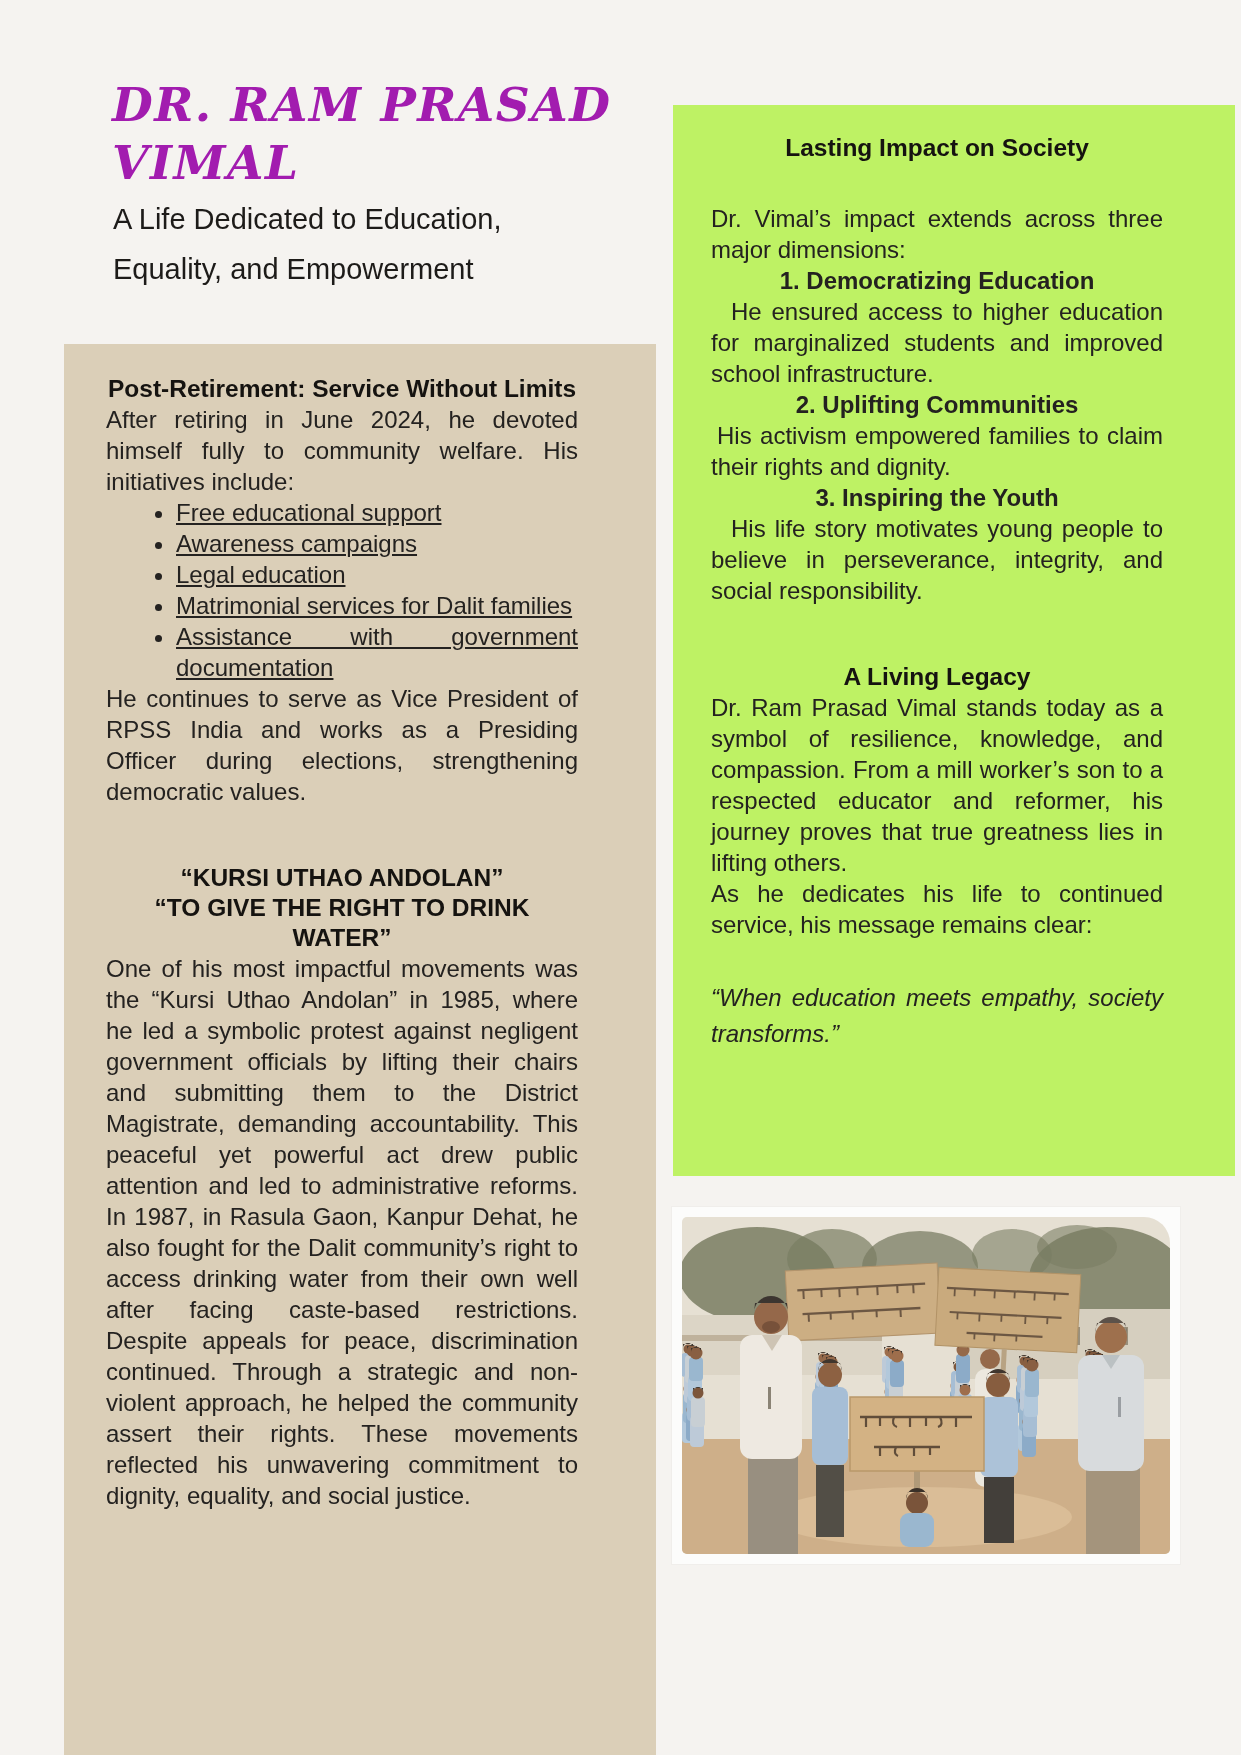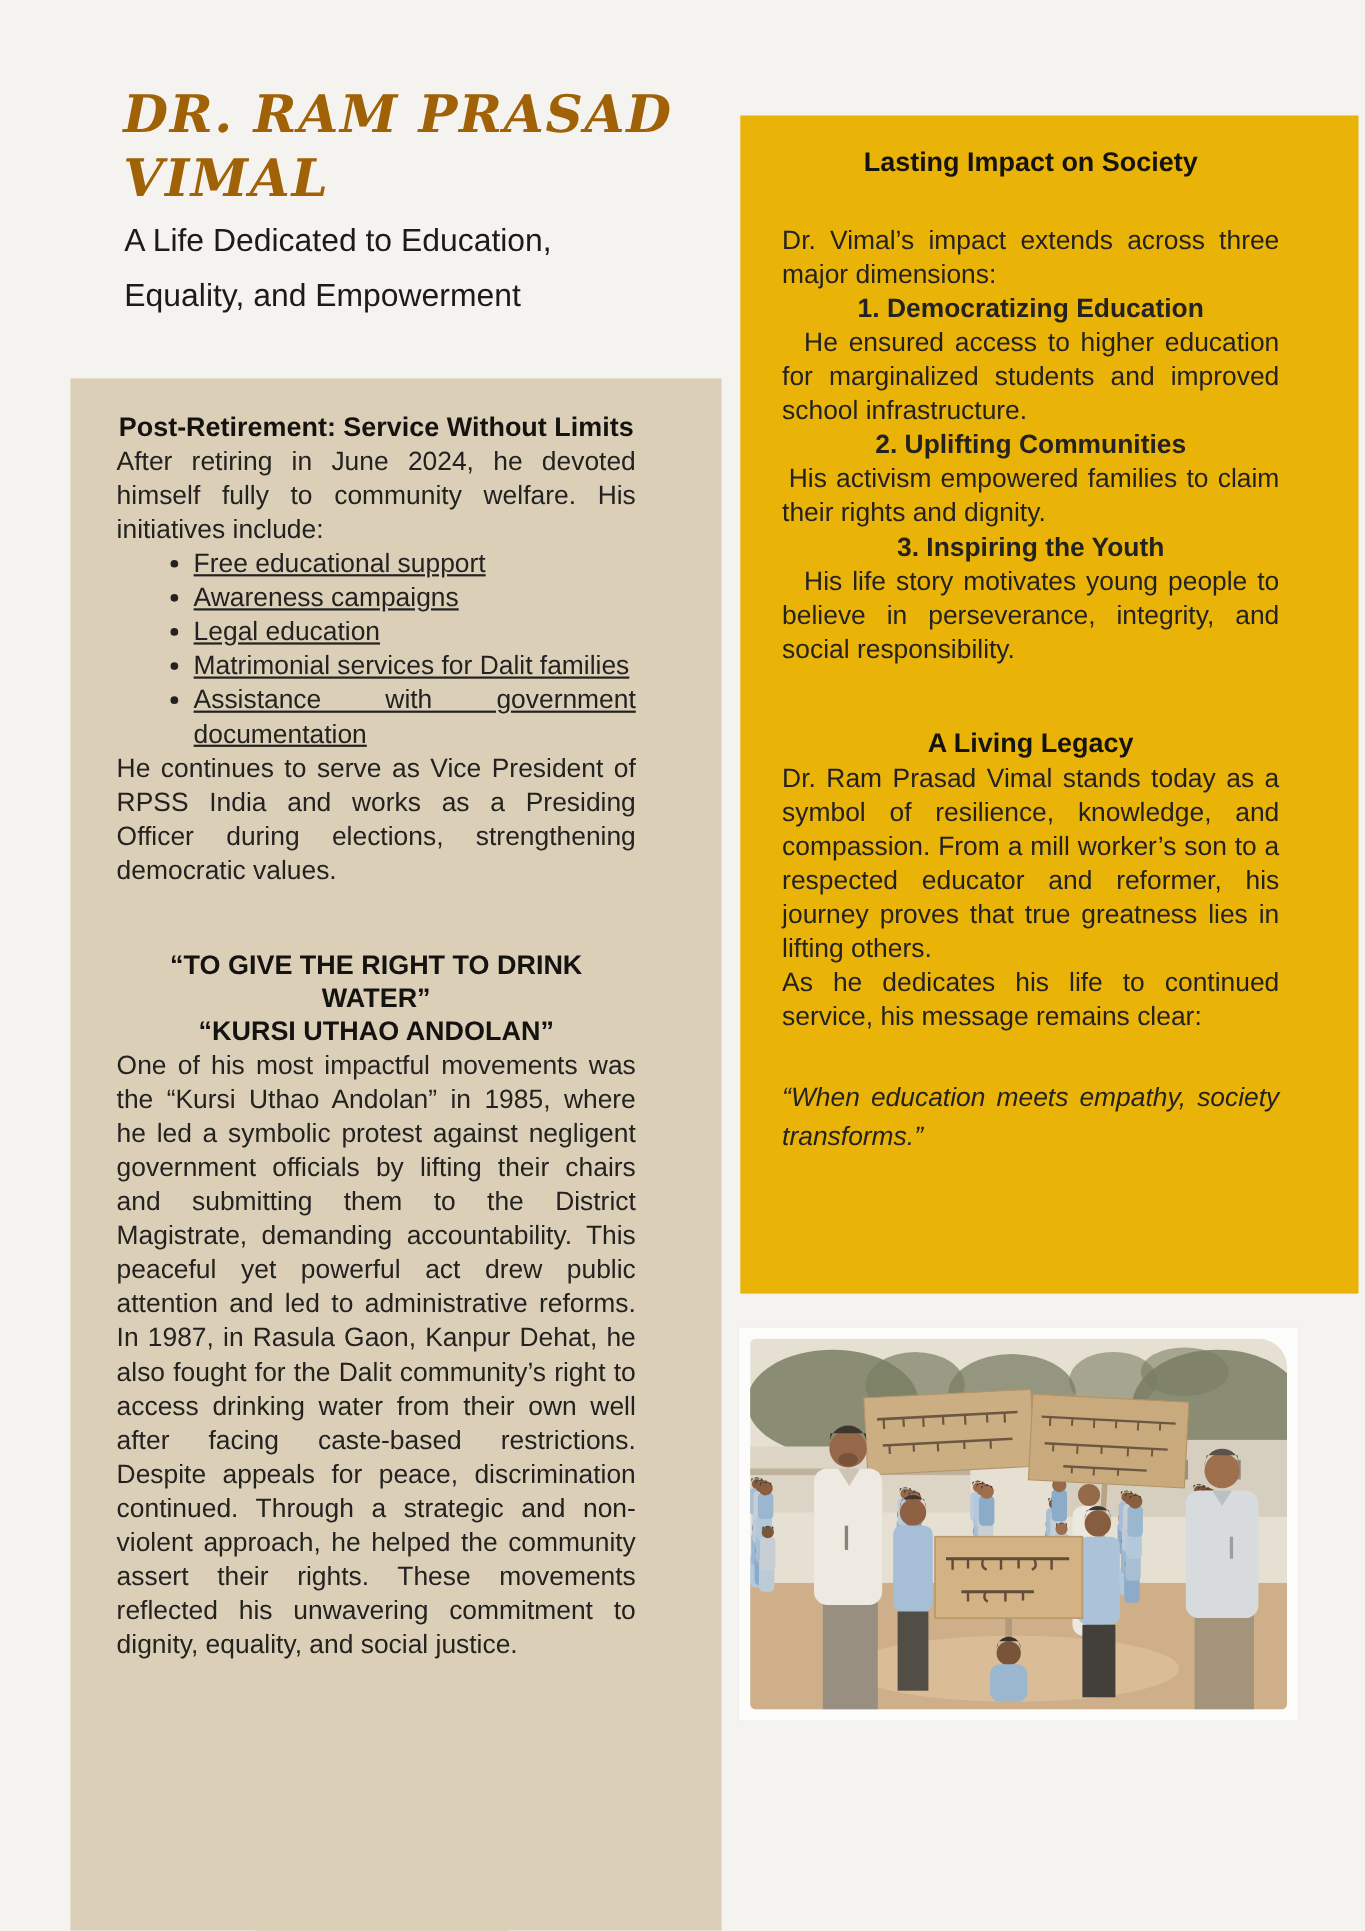--- a/index.html
+++ b/index.html
@@ -8,34 +8,34 @@
     background:#f5f3f0;
     font-family:"Liberation Sans",sans-serif;
     color:#242220;
     overflow:hidden;
   }
   .page-title{
     position:absolute;left:112px;top:76px;width:560px;
     font-family:"DejaVu Serif",serif;
     font-weight:bold;font-style:italic;
     font-size:47px;line-height:58px;letter-spacing:1.5px;
-    color:#a16207;
+    color:#a21caf;
   }
   .page-subtitle{
     position:absolute;left:113px;top:194px;width:500px;
     font-size:29px;line-height:50px;color:#1d1b19;
   }
   .left-box{
     position:absolute;left:64px;top:344px;width:592px;height:1520px;
     background:#dbcfb8;box-sizing:border-box;
     padding:30px 78px 0 42px;
   }
   .right-box{
     position:absolute;left:673px;top:105px;width:562px;height:1071px;
-    background:#eab308;box-sizing:border-box;
+    background:#bef264;box-sizing:border-box;
     padding:28px 72px 0 38px;
   }
   .box-heading{
     font-size:24.5px;font-weight:bold;text-align:center;
     line-height:30px;color:#151310;margin:0;
   }
   .body-text{
     font-size:24px;line-height:31px;text-align:justify;margin:0;color:#242220;
   }
   .bullet-list{
@@ -81,22 +81,22 @@
     <li>Free educational support</li>
     <li>Awareness campaigns</li>
     <li>Legal education</li>
     <li>Matrimonial services for Dalit families</li>
     <li>Assistance with government documentation</li>
   </ul>
   <p class="body-text">He continues to serve as Vice President of RPSS India and works as a Presiding Officer during elections, strengthening democratic values.</p>
 
   <div class="spacer-lg"></div>
 
+  <p class="box-heading">“KURSI UTHAO ANDOLAN”</p>
   <p class="box-heading">“TO GIVE THE RIGHT TO DRINK WATER”</p>
-  <p class="box-heading">“KURSI UTHAO ANDOLAN”</p>
   <p class="body-text">One of his most impactful movements was the “Kursi Uthao Andolan” in 1985, where he led a symbolic protest against negligent government officials by lifting their chairs and submitting them to the District Magistrate, demanding accountability. This peaceful yet powerful act drew public attention and led to administrative reforms. In 1987, in Rasula Gaon, Kanpur Dehat, he also fought for the Dalit community’s right to access drinking water from their own well after facing caste-based restrictions. Despite appeals for peace, discrimination continued. Through a strategic and non-violent approach, he helped the community assert their rights. These movements reflected his unwavering commitment to dignity, equality, and social justice.</p>
 </div>
 
 <div class="right-box">
   <p class="box-heading">Lasting Impact on Society</p>
   <div class="spacer-md"></div>
   <p class="body-text">Dr. Vimal’s impact extends across three major dimensions:</p>
 
   <p class="body-text bold-label">1. Democratizing Education</p>
   <p class="body-text indent-lg">He ensured access to higher education for marginalized students and improved school infrastructure.</p>

